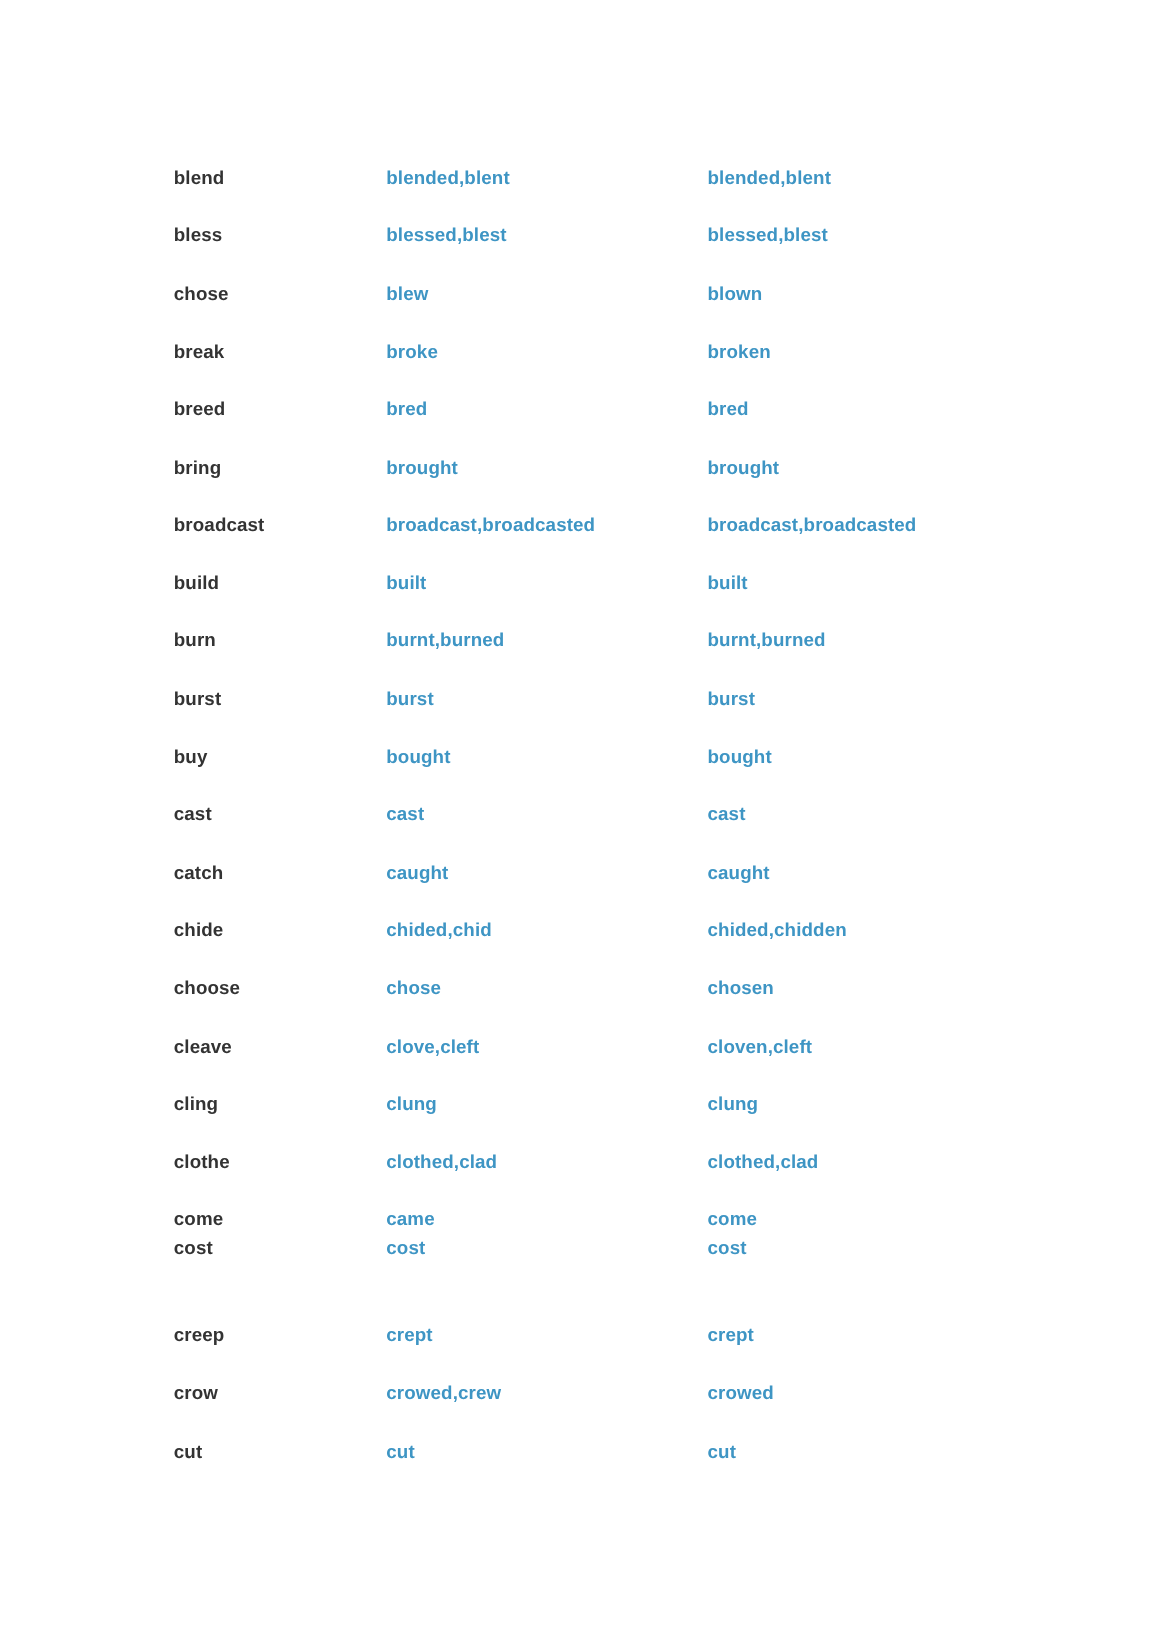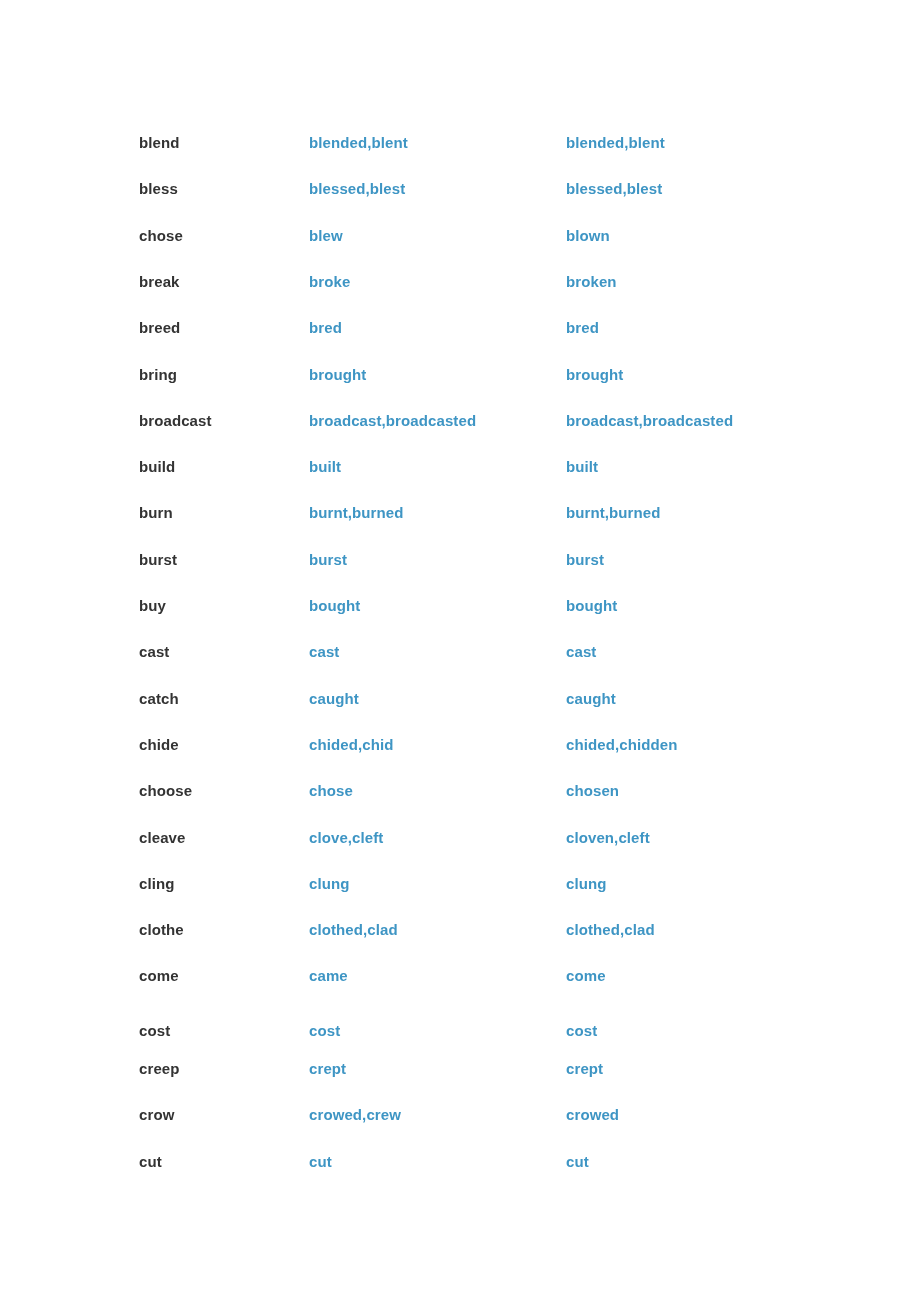--- a/index.html
+++ b/index.html
@@ -140,21 +140,21 @@
     <div class="verb-row" style="top: 920.1px;">
       <span class="cell col-base">clothe</span>
       <span class="cell col-past">clothed,clad</span>
       <span class="cell col-participle">clothed,clad</span>
     </div>
     <div class="verb-row" style="top: 966.4px;">
       <span class="cell col-base">come</span>
       <span class="cell col-past">came</span>
       <span class="cell col-participle">come</span>
     </div>
-    <div class="verb-row" style="top: 1021px;">
+    <div class="verb-row" style="top: 989px;">
       <span class="cell col-base">cost</span>
       <span class="cell col-past">cost</span>
       <span class="cell col-participle">cost</span>
     </div>
     <div class="verb-row" style="top: 1059px; padding-left: 39px;">
       <span class="cell col-base">creep</span>
       <span class="cell col-past">crept</span>
       <span class="cell col-participle">crept</span>
     </div>
     <div class="verb-row" style="top: 1105.3px; padding-left: 18px;">

